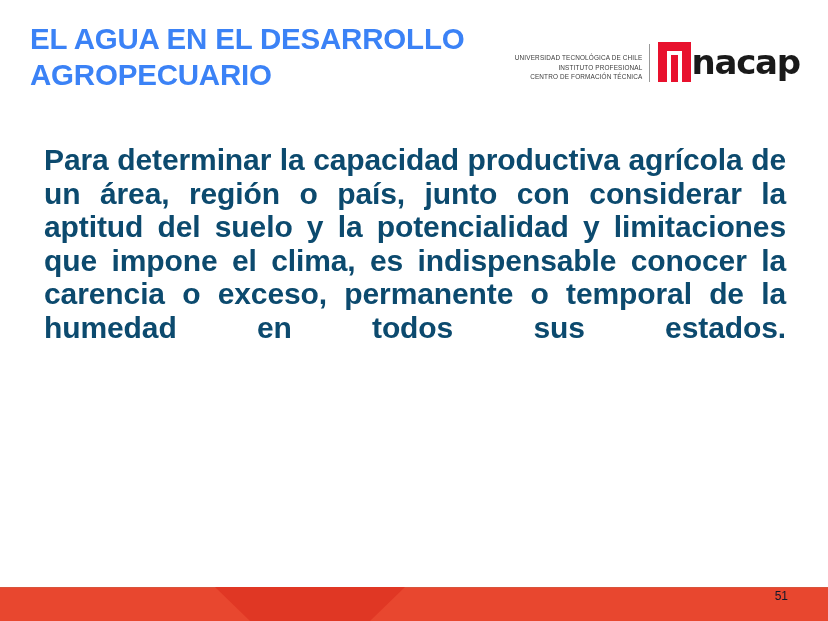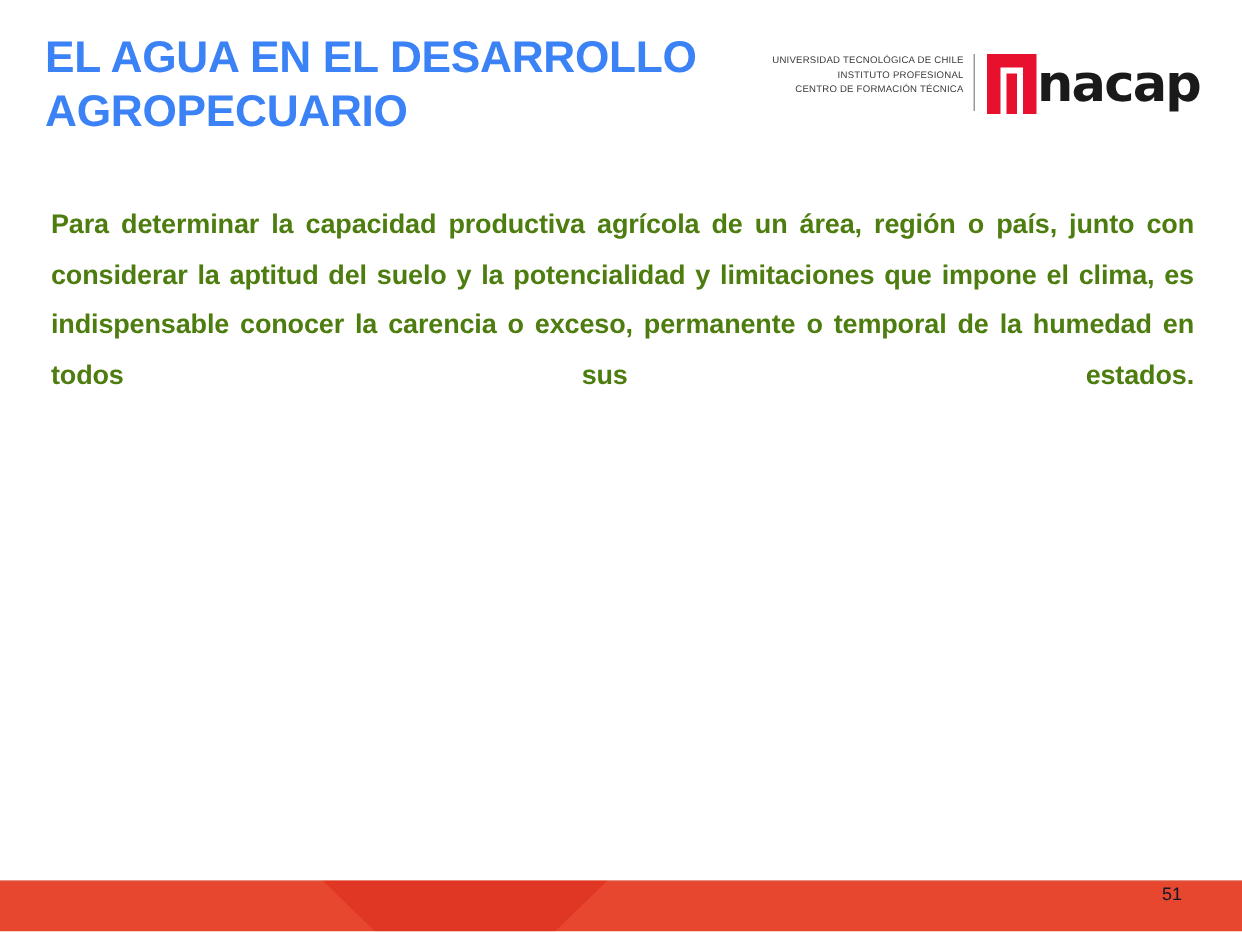--- a/index.html
+++ b/index.html
@@ -40,21 +40,21 @@
     letter-spacing: -0.2px;
     white-space: pre-line;
   }
 
   
   .logo-block {
     position: absolute;
     right: 28px;
     top: 36px;
     display: flex;
-    align-items: flex-start;
+    align-items: flex-end;
     height: 46px;
   }
   .logo-legend {
     text-align: right;
     font-family: "Liberation Sans", sans-serif;
     font-size: 6.4px;
     line-height: 9.6px;
     color: #3a3a3a;
     letter-spacing: 0.15px;
     white-space: nowrap;
@@ -105,26 +105,26 @@
   }
 
   
   .body-block {
     position: absolute;
     left: 30px;
     top: 129px;
     width: 770px;
   }
   .body-text {
-    margin: 4px;
-    font-family: "Liberation Sans", sans-serif;
-    font-size: 18px;
+    margin: 14px;
+    font-family: "Liberation Sans", sans-serif;
+    font-size: 30px;
     line-height: 33.5px;
     font-weight: bold;
-    color: #4d7c0f;
+    color: #0c4a6e;
     text-align: justify;
     text-justify: inter-word;
     letter-spacing: -0.1px;
   }
   
   .body-text::after {
     content: "";
     display: inline-block;
     width: 100%;
   }

